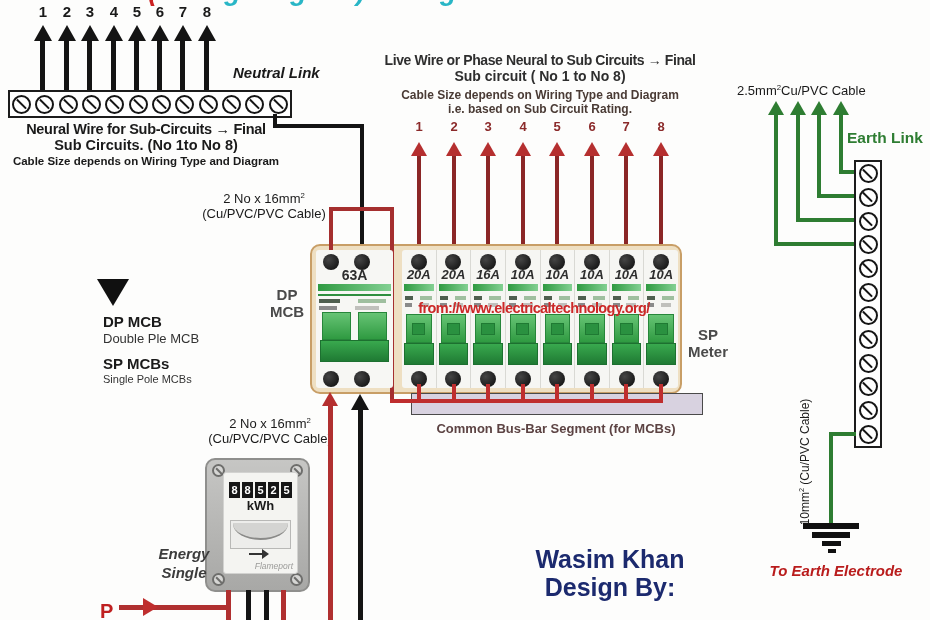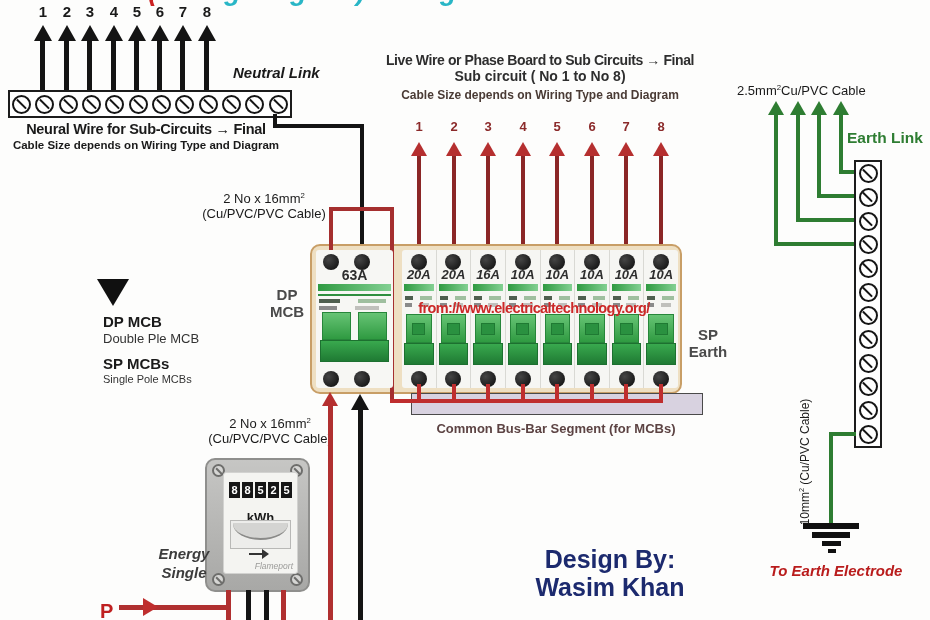--- a/index.html
+++ b/index.html
@@ -103,31 +103,33 @@
     <span class="screw" style="width:19px;height:19px"></span>
     <span class="screw" style="width:19px;height:19px"></span>
     <span class="screw" style="width:19px;height:19px"></span>
     <span class="screw" style="width:19px;height:19px"></span>
     <span class="screw" style="width:19px;height:19px"></span>
   </div>
   <span class="lbl b it" style="left:233px;top:64px;font-size:15px">Neutral Link</span>
 
   <div class="lbl ctr" style="left:0;top:121px;width:292px;white-space:normal">
     <div class="b" style="font-size:14.5px;letter-spacing:-0.3px">Neural Wire for Sub-Circuits → Final</div>
+    <div class="b" style="font-size:14.5px">Sub Circuits. (No 1to No 8)</div>
     <div class="b" style="font-size:11.5px;margin-top:2px">Cable Size depends on Wiring Type and Diagram</div>
   </div>
 
   <i class="wire" style="left:273px;top:114px;width:4px;height:14px;background:#141414"></i>
   <i class="wire" style="left:273px;top:124px;width:91px;height:4px;background:#141414"></i>
   <i class="wire" style="left:360px;top:124px;width:4px;height:130px;background:#141414"></i>
 
   <div class="lbl ctr" style="left:360px;top:52px;width:360px;white-space:normal">
-    <div class="b" style="font-size:14px;letter-spacing:-0.4px;color:#2e2e2e">Live Wire or Phase Board to Sub Circuits → Final</div>
+    <div class="b" style="font-size:14px;letter-spacing:-0.4px;color:#2e2e2e">Live Wire or Phase Neural to Sub Circuits → Final</div>
     <div class="b" style="font-size:14px;color:#2e2e2e">Sub circuit ( No 1 to No 8)</div>
     <div class="b" style="font-size:12px;margin-top:4px;color:#4a3b35">Cable Size depends on Wiring Type and Diagram</div>
+    <div class="b" style="font-size:12px;color:#4a3b35">i.e. based on Sub Circuit Rating.</div>
   </div>
 
   <span class="lbl b ctr" style="left:409px;top:119px;width:20px;font-size:13px;color:#8b2a2a">1</span>
   <span class="lbl b ctr" style="left:444px;top:119px;width:20px;font-size:13px;color:#8b2a2a">2</span>
   <span class="lbl b ctr" style="left:478px;top:119px;width:20px;font-size:13px;color:#8b2a2a">3</span>
   <span class="lbl b ctr" style="left:513px;top:119px;width:20px;font-size:13px;color:#8b2a2a">4</span>
   <span class="lbl b ctr" style="left:547px;top:119px;width:20px;font-size:13px;color:#8b2a2a">5</span>
   <span class="lbl b ctr" style="left:582px;top:119px;width:20px;font-size:13px;color:#8b2a2a">6</span>
   <span class="lbl b ctr" style="left:616px;top:119px;width:20px;font-size:13px;color:#8b2a2a">7</span>
   <span class="lbl b ctr" style="left:651px;top:119px;width:20px;font-size:13px;color:#8b2a2a">8</span>
@@ -297,21 +299,21 @@
   </div>
 
   <span class="lbl b ctr" style="left:392px;top:300px;width:284px;font-size:14.5px;letter-spacing:-0.6px;color:#cc2828;z-index:5">from://www.electricaltechnology.org/</span>
 
   <div class="lbl b ctr" style="left:266px;top:286px;width:42px;font-size:15px;color:#4a4a4a;line-height:17px;white-space:normal">
     <div>DP</div>
     <div>MCB</div>
   </div>
   <div class="lbl b ctr" style="left:684px;top:326px;width:48px;font-size:15px;color:#4a4a4a;line-height:17px;white-space:normal">
     <div>SP</div>
-    <div>Earth</div>
+    <div>Meter</div>
   </div>
 
   <div class="busbar"></div>
   <i class="wire" style="left:390px;top:399px;width:273px;height:4px;background:#bf2e2e"></i>
   <i class="wire" style="left:417px;top:384px;width:4px;height:17px;background:#bf2e2e"></i>
   <i class="wire" style="left:452px;top:384px;width:4px;height:17px;background:#bf2e2e"></i>
   <i class="wire" style="left:486px;top:384px;width:4px;height:17px;background:#bf2e2e"></i>
   <i class="wire" style="left:521px;top:384px;width:4px;height:17px;background:#bf2e2e"></i>
   <i class="wire" style="left:555px;top:384px;width:4px;height:17px;background:#bf2e2e"></i>
   <i class="wire" style="left:590px;top:384px;width:4px;height:17px;background:#bf2e2e"></i>
@@ -340,21 +342,21 @@
     <span class="screw lt" style="position:absolute;left:5px;bottom:4px;width:13px;height:13px"></span>
     <span class="screw lt" style="position:absolute;right:5px;bottom:4px;width:13px;height:13px"></span>
     <div class="meter-face">
       <div class="digits">
         <span class="digit">8</span>
         <span class="digit">8</span>
         <span class="digit">5</span>
         <span class="digit">2</span>
         <span class="digit">5</span>
       </div>
-      <div class="b ctr" style="font-size:13px;margin-top:12px">kWh</div>
+      <div class="b ctr" style="font-size:13px;margin-top:0">kWh</div>
       <div class="dial">
           <div class="disc"></div>
         </div>
       <i class="wire" style="left:25px;top:80px;width:14px;height:2px;background:#333"></i>
       <i class="tri" style="left:38px;top:76px;border-top:5px solid transparent;border-bottom:5px solid transparent;border-left:7px solid #333"></i>
       <div class="it" style="position:absolute;right:4px;bottom:2px;font-size:8.5px;color:#9b9b99">Flameport</div>
     </div>
   </div>
   <div class="lbl b it ctr" style="left:148px;top:544px;width:72px;font-size:15px;color:#3c3c3c;line-height:19px;white-space:normal">
     <div>Energy</div>
@@ -368,17 +370,17 @@
   <i class="wire" style="left:119px;top:605px;width:112px;height:5px;background:#b03030"></i>
   <i class="tri head-right-red" style="left:143px;top:598px"></i>
   <span class="lbl b" style="left:100px;top:600px;font-size:20px;color:#bf2020">P</span>
 
   <i class="tri head-up-red" style="left:322px;top:392px"></i>
   <i class="wire" style="left:328px;top:406px;width:5px;height:214px;background:#b03030"></i>
   <i class="tri head-up-black" style="left:351px;top:394px"></i>
   <i class="wire" style="left:358px;top:410px;width:5px;height:210px;background:#141414"></i>
 
   <div class="lbl b ctr" style="left:430px;top:545px;width:360px;font-size:25px;color:#1c2a6e;line-height:28px;white-space:normal">
+    <div>Wasim Khan</div>
     <div>Design By:</div>
-    <div>Wasim Khan</div>
   </div>
 
 </div>
 
 </body></html>

